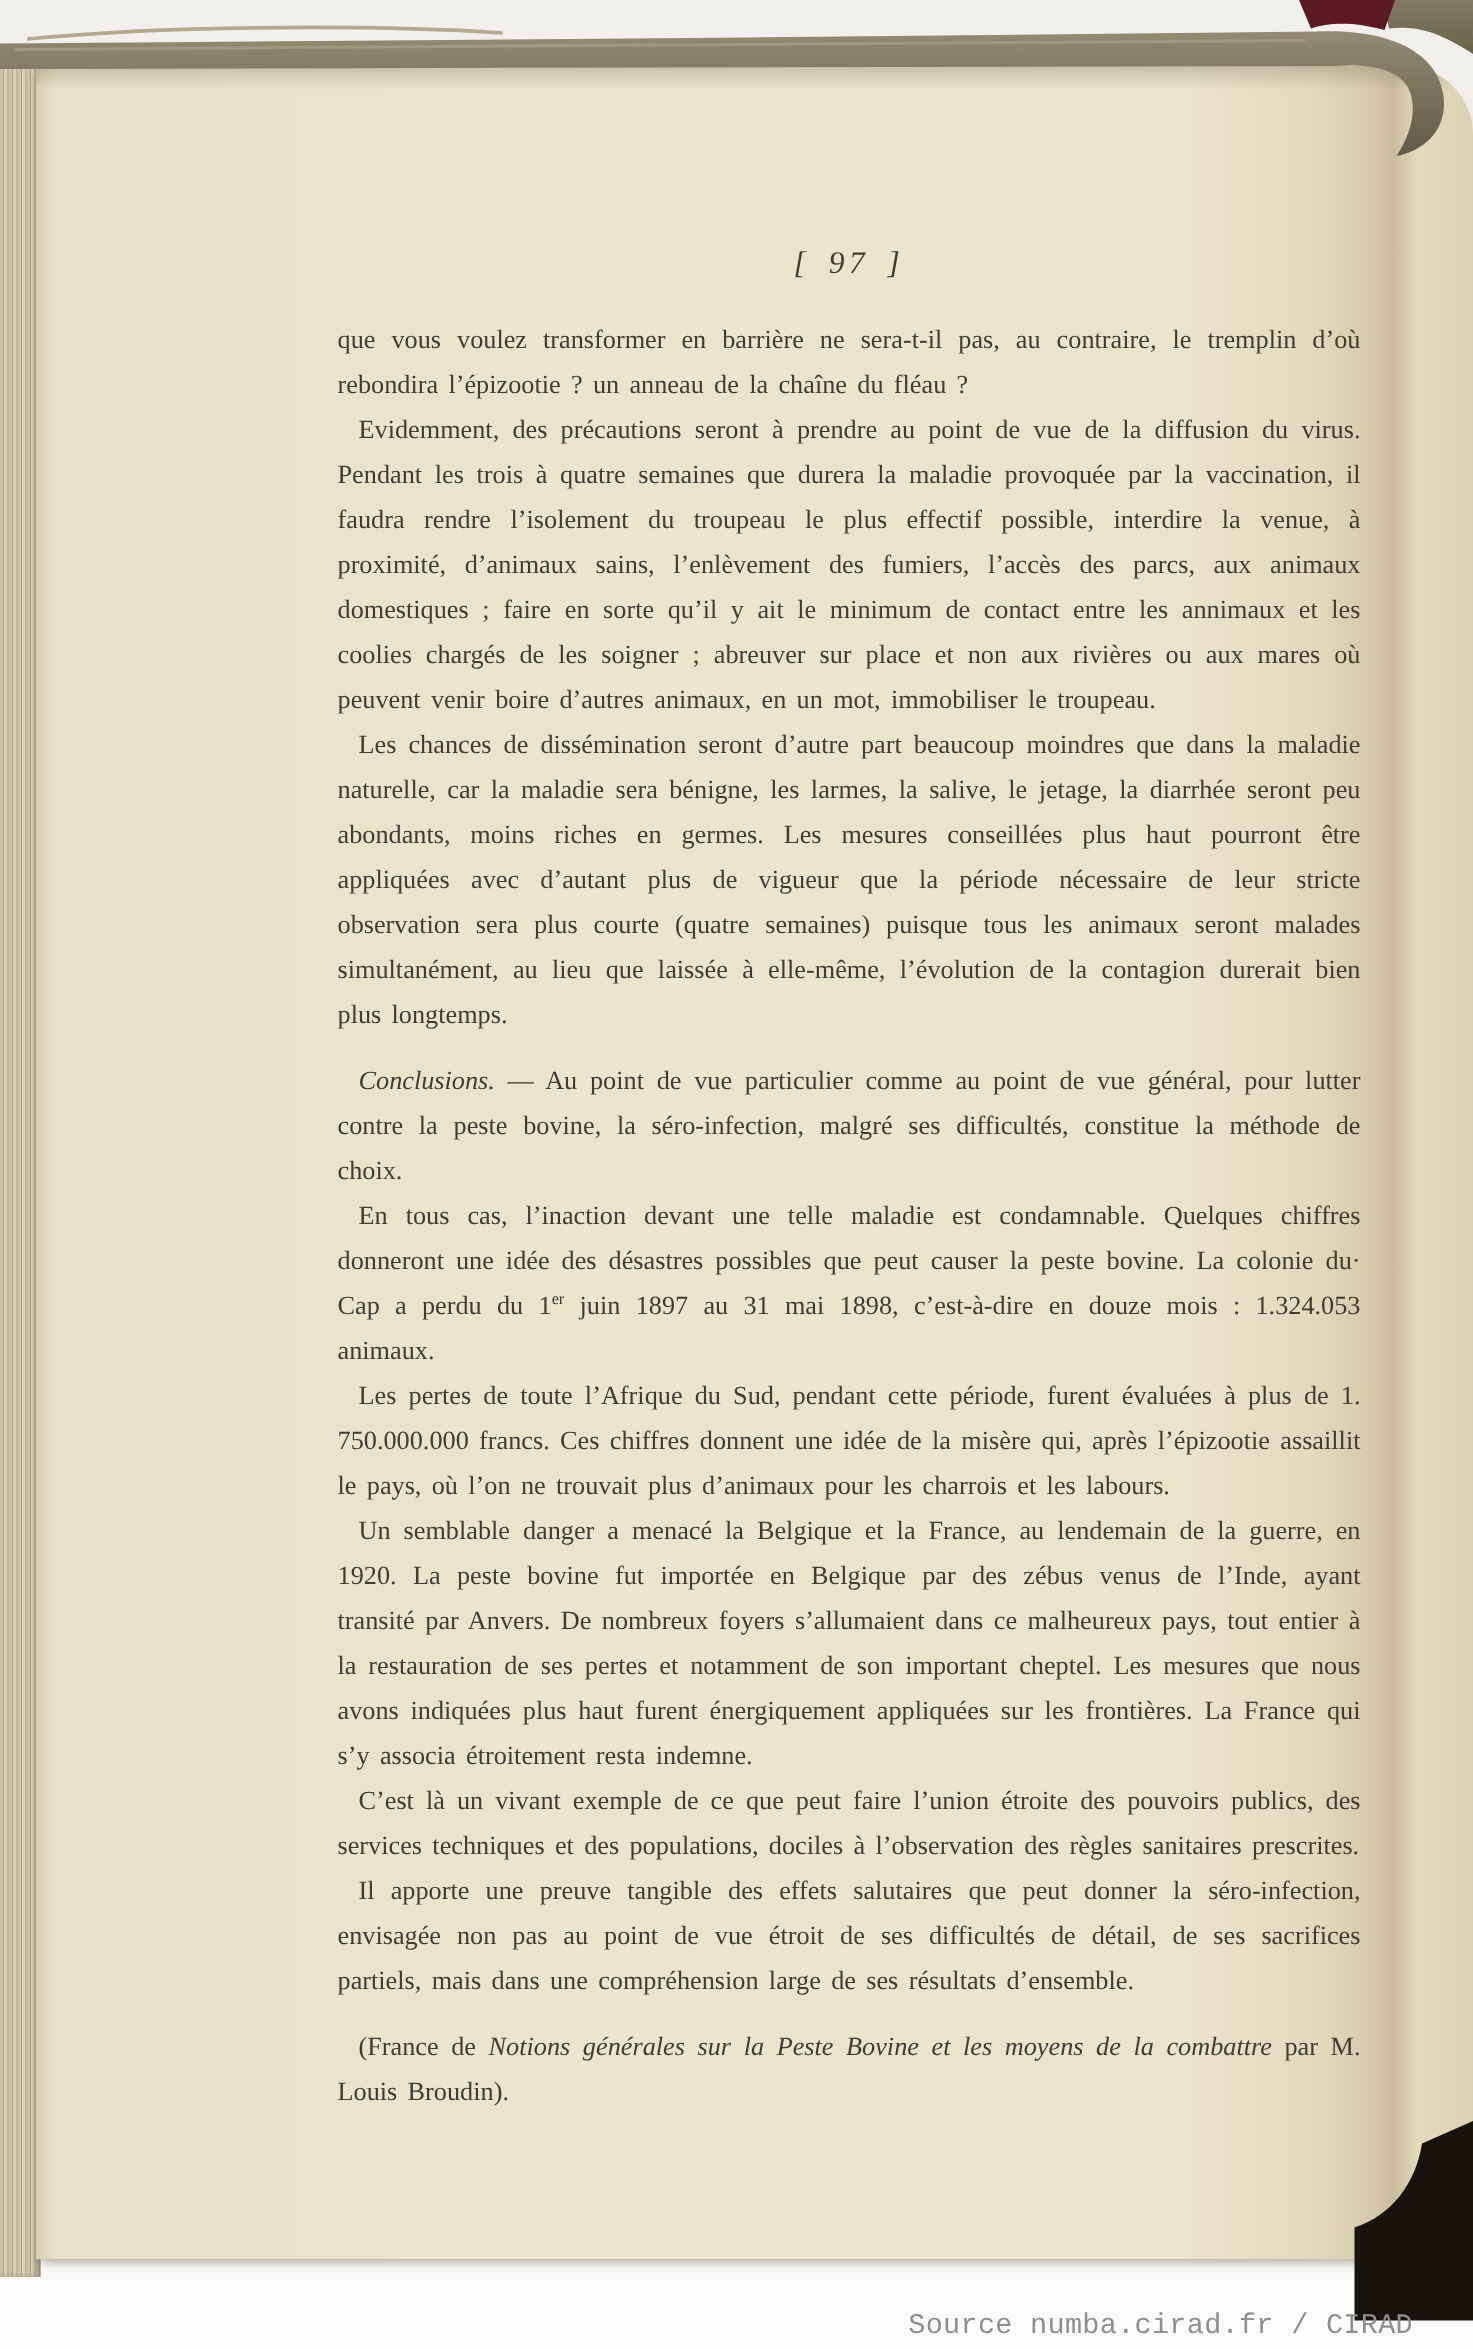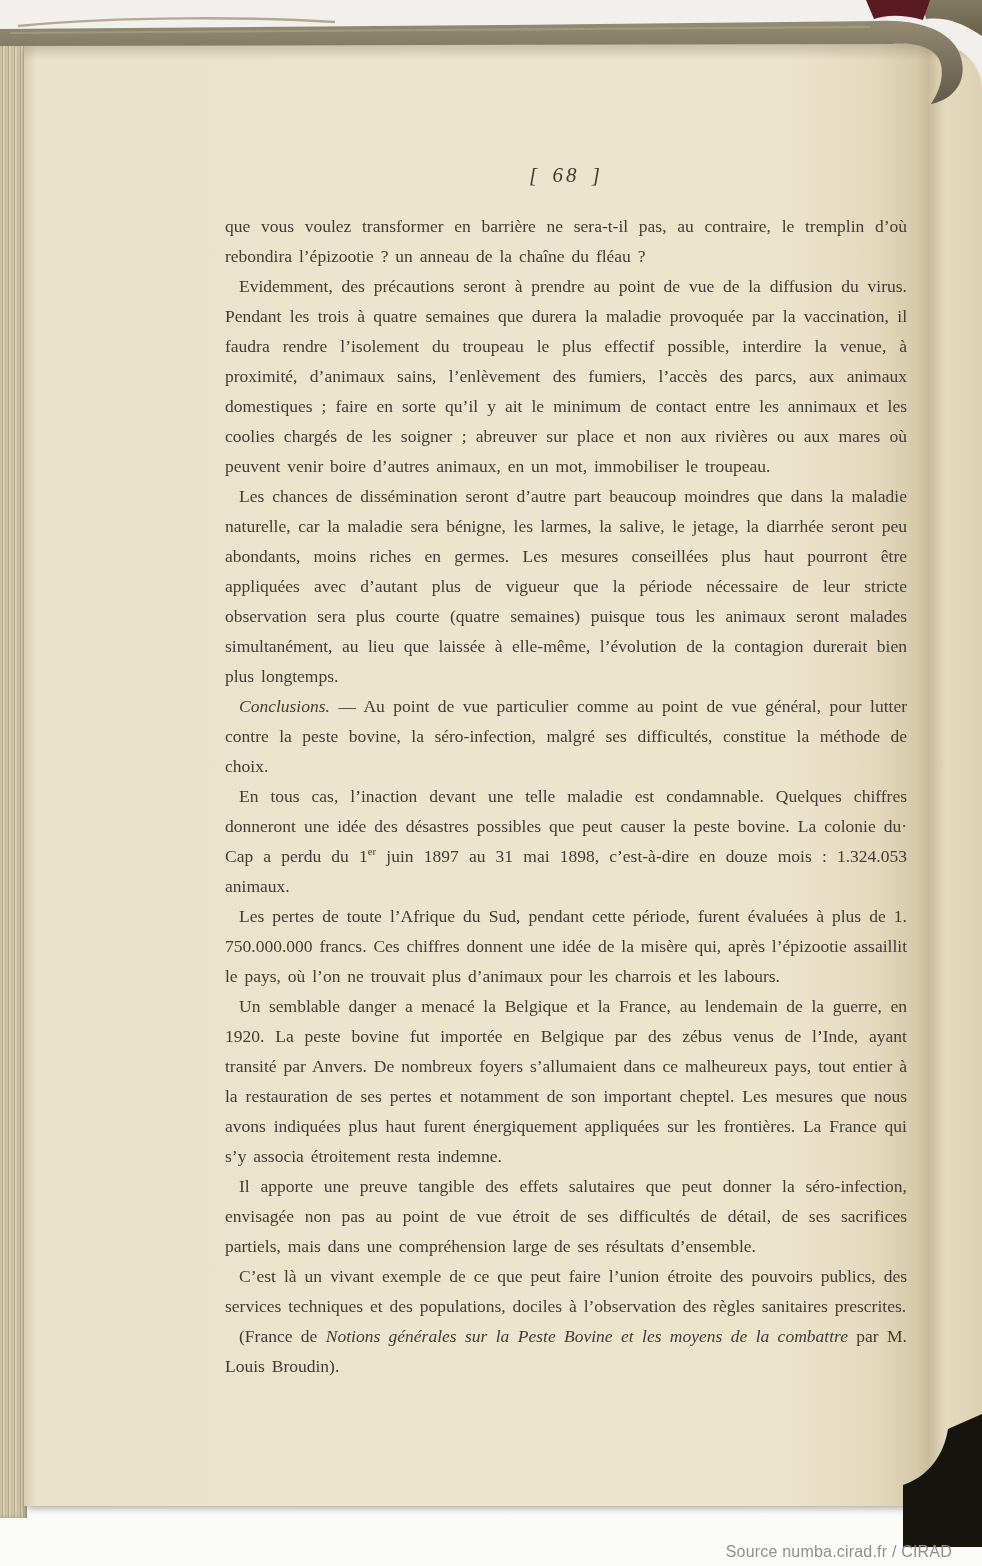--- a/index.html
+++ b/index.html
@@ -61,63 +61,63 @@
     font-size: 21px;
     letter-spacing: 3px;
     margin-bottom: 21px;
     word-spacing: 4px;
   }
   .paragraphs p {
     margin: 0;
     text-indent: 14px;
   }
   .paragraphs p.no-indent { text-indent: 0; }
-  .paragraphs p.space-before { margin-top: 0; }
+  .paragraphs p.space-before { margin-top: 14px; }
   .paragraphs .italic { font-style: italic; }
   .paragraphs sup { font-size: 0.62em; line-height: 0; vertical-align: super; font-family: Liberation Serif, serif; }
 
   
   .deco-overlay {
     position: absolute;
     left: 0; top: 0;
     width: 982px; height: 1566px;
     pointer-events: none;
   }
 
   
   .footer {
     position: absolute;
-    right: 30px; bottom: 5px;
-    font-family: Liberation Sans, sans-serif;
-    font-size: 16px;
+    right: 40px; bottom: 5px;
+    font-family: Liberation Mono, monospace;
+    font-size: 19px;
     color: #8f8f8f;
     letter-spacing: 0.2px;
     z-index: 5;
   }
 </style>
 </head>
 <body>
 
 <div class="canvas">
 
   <div class="left-edges"></div>
 
   <div class="page">
     <div class="text-block">
-      <div class="page-number">[ 68 ]</div>
+      <div class="page-number">[ 97 ]</div>
       <div class="paragraphs">
           <p class="no-indent"><span>que vous voulez transformer en barrière ne sera-t-il pas, au contraire, le tremplin d’où rebondira l’épizootie ? un anneau de la chaîne du fléau ?</span></p>
           <p><span>Evidemment, des précautions seront à prendre au point de vue de la diffusion du virus. Pendant les trois à quatre semaines que durera la maladie provoquée par la vaccination, il faudra rendre l’isolement du troupeau le plus effectif possible, interdire la venue, à proximité, d’animaux sains, l’enlèvement des fumiers, l’accès des parcs, aux animaux domestiques ; faire en sorte qu’il y ait le minimum de contact entre les annimaux et les coolies chargés de les soigner ; abreuver sur place et non aux rivières ou aux mares où peuvent venir boire d’autres animaux, en un mot, immobiliser le troupeau.</span></p>
           <p><span>Les chances de dissémination seront d’autre part beaucoup moindres que dans la maladie naturelle, car la maladie sera bénigne, les larmes, la salive, le jetage, la diarrhée seront peu abondants, moins riches en germes. Les mesures conseillées plus haut pourront être appliquées avec d’autant plus de vigueur que la période nécessaire de leur stricte observation sera plus courte (quatre semaines) puisque tous les animaux seront malades simultanément, au lieu que laissée à elle-même, l’évolution de la contagion durerait bien plus longtemps.</span></p>
           <p class="space-before"><span class="italic">Conclusions.</span><span> — Au point de vue particulier comme au point de vue général, pour lutter contre la peste bovine, la séro-infection, malgré ses difficultés, constitue la méthode de choix.</span></p>
           <p><span>En tous cas, l’inaction devant une telle maladie est condamnable. Quelques chiffres donneront une idée des désastres possibles que peut causer la peste bovine. La colonie du· Cap a perdu du 1</span><sup>er</sup><span> juin 1897 au 31 mai 1898, c’est-à-dire en douze mois : 1.324.053 animaux.</span></p>
           <p><span>Les pertes de toute l’Afrique du Sud, pendant cette période, furent évaluées à plus de 1. 750.000.000 francs. Ces chiffres donnent une idée de la misère qui, après l’épizootie assaillit le pays, où l’on ne trouvait plus d’animaux pour les charrois et les labours.</span></p>
           <p><span>Un semblable danger a menacé la Belgique et la France, au lendemain de la guerre, en 1920. La peste bovine fut importée en Belgique par des zébus venus de l’Inde, ayant transité par Anvers. De nombreux foyers s’allumaient dans ce malheureux pays, tout entier à la restauration de ses pertes et notamment de son important cheptel. Les mesures que nous avons indiquées plus haut furent énergiquement appliquées sur les frontières. La France qui s’y associa étroitement resta indemne.</span></p>
+          <p><span>C’est là un vivant exemple de ce que peut faire l’union étroite des pouvoirs publics, des services techniques et des populations, dociles à l’observation des règles sanitaires prescrites.</span></p>
           <p><span>Il apporte une preuve tangible des effets salutaires que peut donner la séro-infection, envisagée non pas au point de vue étroit de ses difficultés de détail, de ses sacrifices partiels, mais dans une compréhension large de ses résultats d’ensemble.</span></p>
-          <p><span>C’est là un vivant exemple de ce que peut faire l’union étroite des pouvoirs publics, des services techniques et des populations, dociles à l’observation des règles sanitaires prescrites.</span></p>
           <p class="space-before"><span>(France de </span><span class="italic">Notions générales sur la Peste Bovine et les moyens de la combattre</span><span> par M. Louis Broudin).</span></p>
         </div>
     </div>
   </div>
 
   <svg class="deco-overlay" viewBox="0 0 982 1566">
     <defs>
       <linearGradient id="bandGrad" x1="0" y1="0" x2="0" y2="1">
         <stop offset="0" stop-color="#948b72"></stop>
         <stop offset="0.45" stop-color="#7d7460"></stop>

